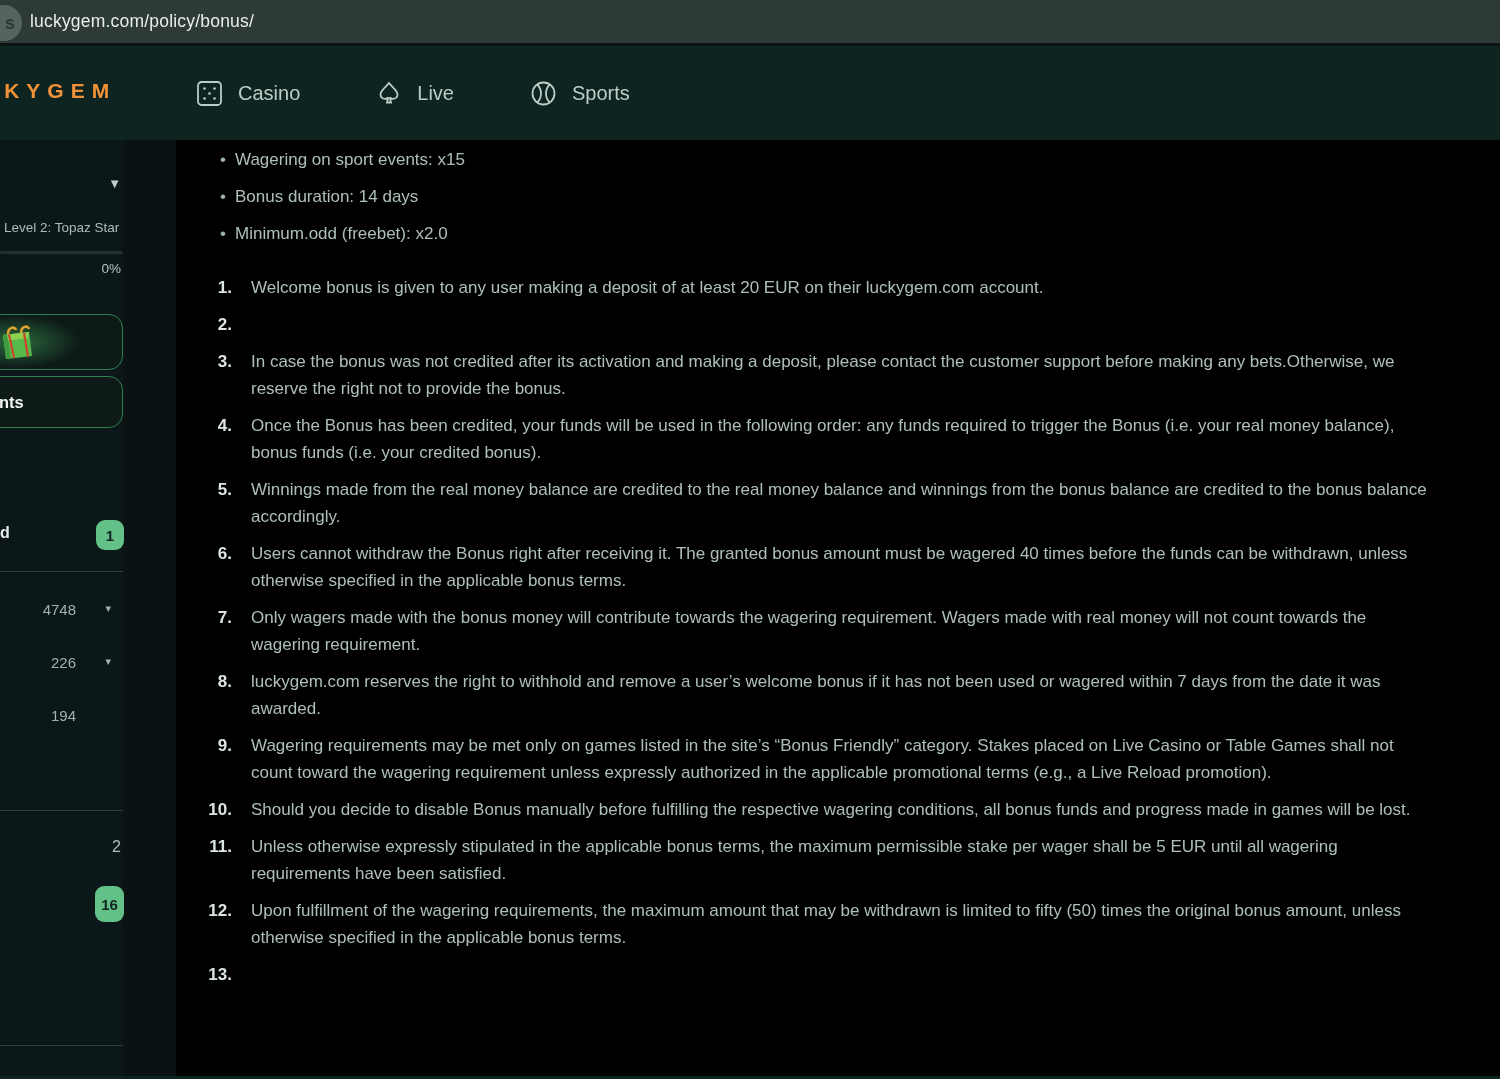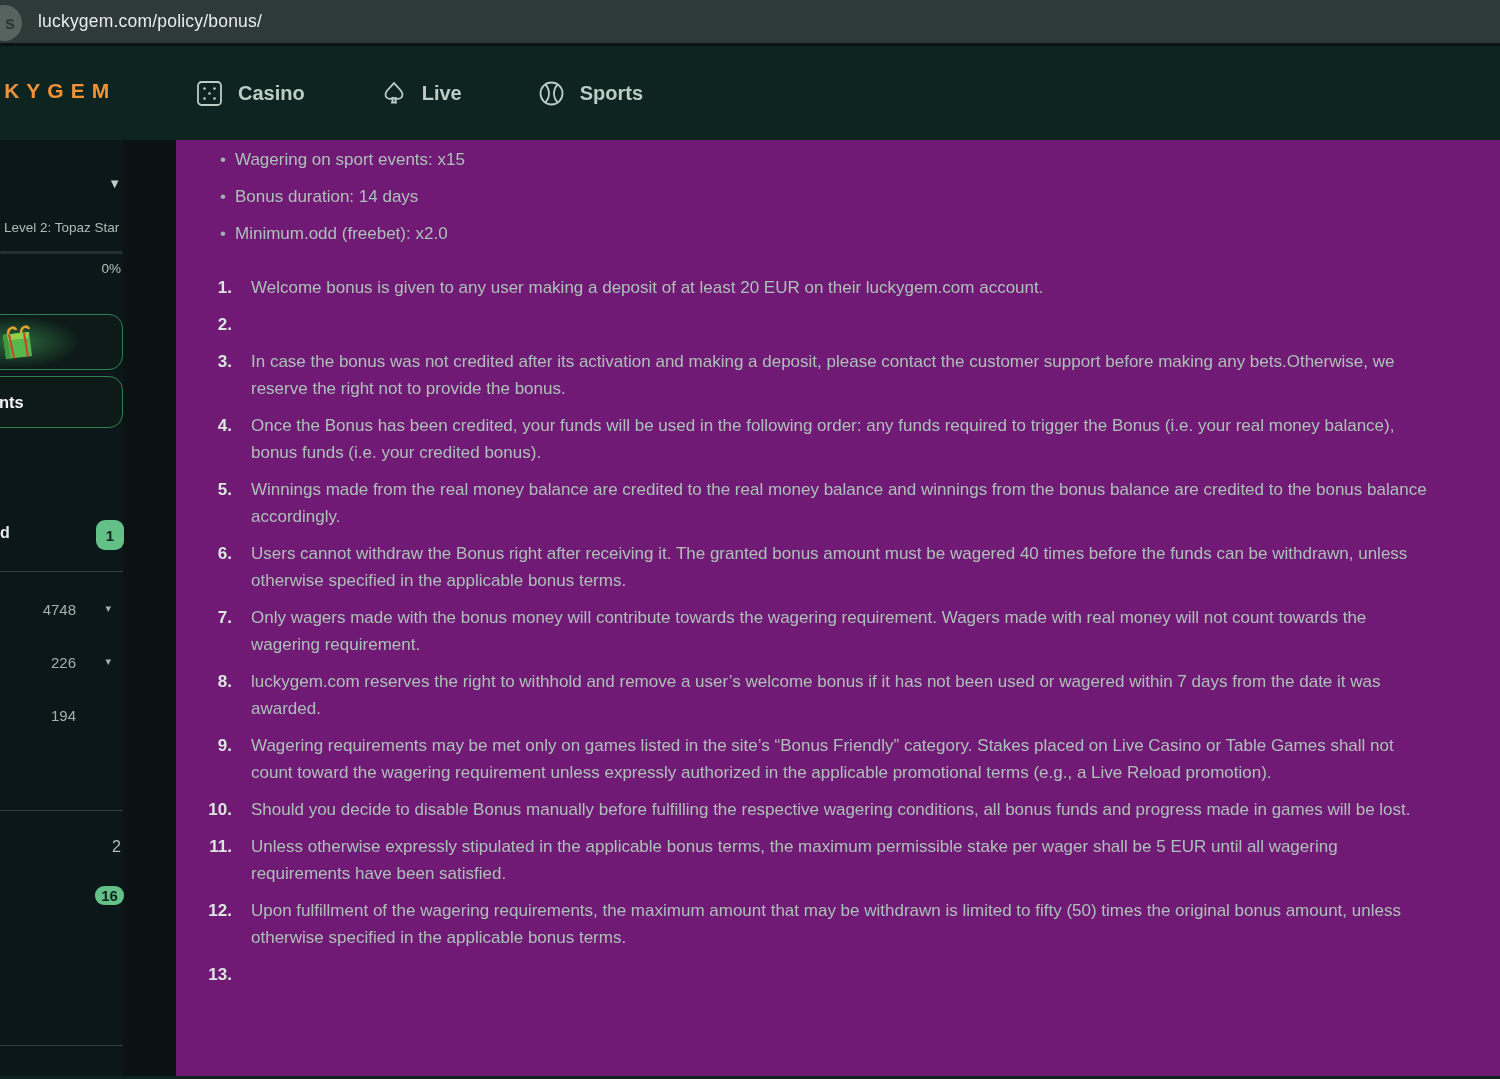--- a/index.html
+++ b/index.html
@@ -4,37 +4,37 @@
 <style>
   * { margin:0; padding:0; box-sizing:border-box; }
   html,body { width:1500px; height:1079px; overflow:hidden; background:#0e2421;
     font-family:"Liberation Sans", sans-serif; }
 
   
   .urlbar { position:relative; height:46px; background:#2d3a38; border-bottom:3px solid #0b1412; }
   .favicon { position:absolute; left:-14px; top:5px; width:36px; height:36px; border-radius:50%;
     background:#55645e; color:#2b3735; font-weight:700; font-size:18px;
     display:flex; align-items:center; justify-content:center; padding-left:12px; }
-  .url-text { position:absolute; left:38px; top:0; height:43px; display:flex; align-items:center;
+  .url-text { position:absolute; left:30px; top:0; height:43px; display:flex; align-items:center;
     color:#e9edec; font-size:17.5px; font-weight:500; letter-spacing:.2px; }
 
   
   .header { position:relative; height:94px; background:#0e2421; }
   .logo { position:absolute; left:-60px; top:33px; color:#f09238; font-size:21px; font-weight:800;
     letter-spacing:7px; white-space:nowrap; }
-  .nav { position:absolute; left:196px; top:0; height:94px; display:flex; align-items:center;font-weight:bold; }
+  .nav { position:absolute; left:196px; top:0; height:94px; display:flex; align-items:center; }
   .nav-item { display:flex; align-items:center; gap:15px; color:#bccdc6; font-size:20px; cursor:pointer; }
   .nav-item + .nav-item { margin-left:76px;text-align:right; }
   .nav-icon svg { display:block; stroke:#bccdc6; }
 
   
   .page-body { position:relative; display:flex; height:936px; }
   .sidebar { position:relative; width:123px; background:#0c171a; flex:none; }
   .gutter { width:53px; background:#0a1214; flex:none; }
-  .main { flex:1; background:#701a75; padding:7px 62px 0 0; color:#adc0b8; }
+  .main { flex:1; background:#000000; padding:7px 62px 0 0; color:#adc0b8; }
 
   
   .sb-caret-top { position:absolute; top:36px; right:2px; color:#c2cec9; font-size:13px; cursor:pointer; }
   .sb-level { position:absolute; top:80px; left:4px; width:119px; color:#aebcb8; font-size:13.5px; white-space:nowrap; }
   .sb-track { position:absolute; top:111px; left:0; right:0; height:3px; background:#223230; border-radius:2px; }
   .sb-pct { position:absolute; top:121px; right:2px; color:#b4c2bd; font-size:13.5px; }
 
   .sb-btn { position:absolute; left:-30px; right:0; border:1px solid #2f8050; border-radius:14px;
     background:#0d1a18; cursor:pointer; overflow:hidden; }
   .sb-store { top:174px; height:56px; }
@@ -46,21 +46,21 @@
   .sb-tour { top:236px; height:52px; }
   .sb-tour .label { position:absolute; left:28px; top:50%; transform:translateY(-50%);
     color:#f2f5f4; font-size:16.5px; font-weight:700; }
 
   .sb-divider { position:absolute; left:0; right:0; height:1px; background:#31403d; }
 
   .sb-cutlabel { position:absolute; left:0; top:384px; color:#e8eeec; font-size:16px; font-weight:700; }
   .badge { background:#63c187; color:#10241f; font-weight:700; font-size:15px;
     display:flex; align-items:center; justify-content:center; border-radius:9px; }
   .sb-badge-1 { position:absolute; left:96px; top:380px; width:28px; height:30px; }
-  .sb-badge-16 { position:absolute; left:95px; top:746px; width:29px; height:19px; }
+  .sb-badge-16 { position:absolute; left:95px; top:746px; width:29px; height:36px; }
 
   .sb-count { position:absolute; right:47px; color:#9fb3ad; font-size:15px;text-align:center; }
   .sb-count-caret { position:absolute; right:12px; color:#9fb3ad; font-size:11px; cursor:pointer; }
   .sb-count-2 { position:absolute; right:2px; top:698px; color:#b0bfbb; font-size:16px; }
 
   
   .bullets { list-style:none; }
   .bullets li { position:relative; padding-left:15px; margin-left:44px; line-height:26px;
     margin-bottom:11px; font-size:17px; }
   .bullets li::before { content:"•"; position:absolute; left:0; top:0; color:#9fb3ad; }

